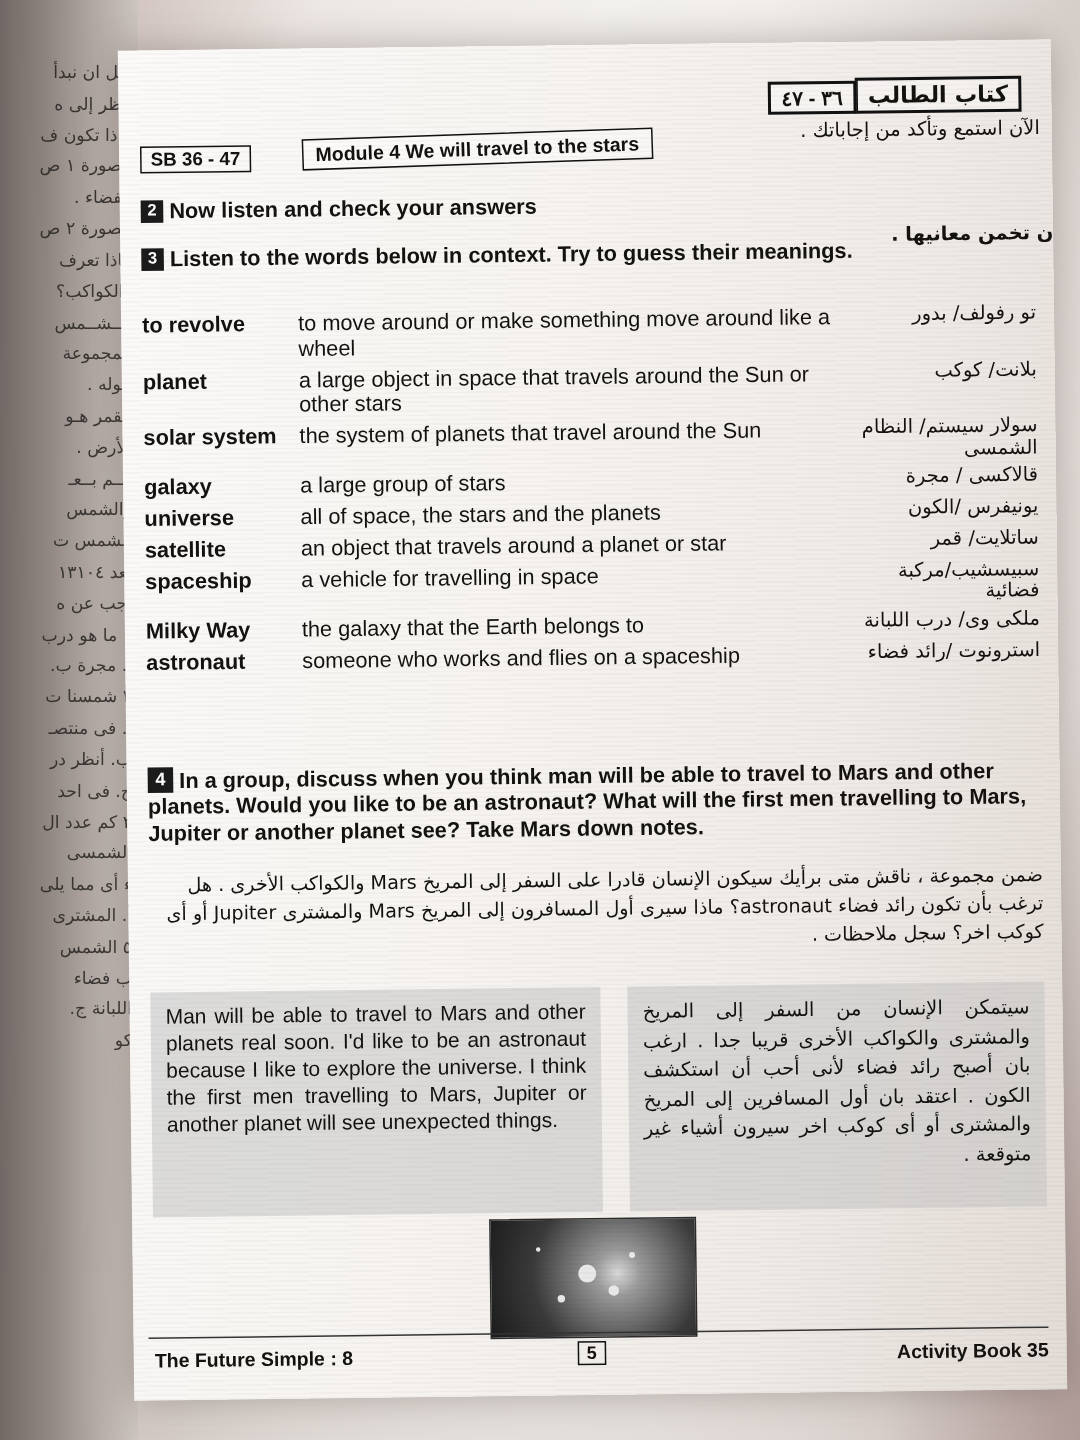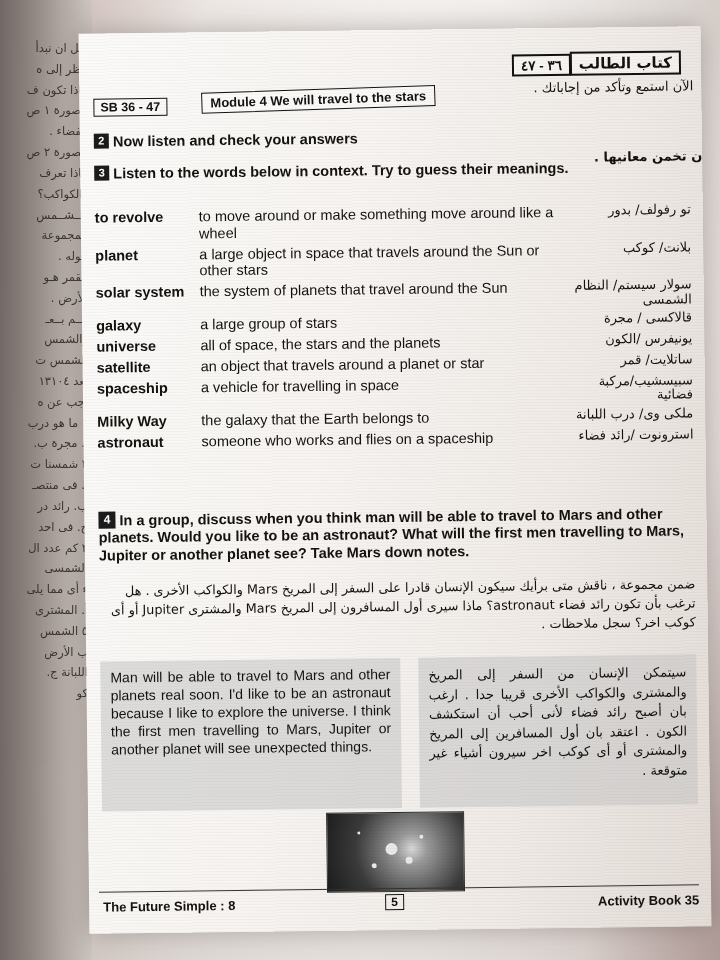--- a/index.html
+++ b/index.html
@@ -135,28 +135,28 @@
       <div>للأرض .</div>
       <div>كــم بــعـ</div>
       <div>والشمس</div>
       <div>الشمس ت</div>
       <div>بعد ١٣١٠٤</div>
       <div>اجب عن ه</div>
       <div>١ ما هو درب</div>
       <div>أ. مجرة ب.</div>
       <div>٢ شمسنا ت</div>
       <div>أ. فى منتصـ</div>
-      <div>ب. رائد در</div>
+      <div>ب. أنظر در</div>
       <div>ج. فى احد</div>
       <div>٢ كم عدد ال</div>
       <div>الشمسى</div>
       <div>ء أى مما يلى</div>
       <div>أ. المشترى</div>
       <div>٥ الشمس</div>
-      <div>ب الأرض</div>
+      <div>ب فضاء</div>
       <div>اللبانة ج.</div>
       <div>كو</div>
     </div>
 </div>
 
 <div class="sheet">
  <div class="inner">
 
   <div class="hdr">
     <span class="hdr-title box-label ar-line">كتاب الطالب</span>

